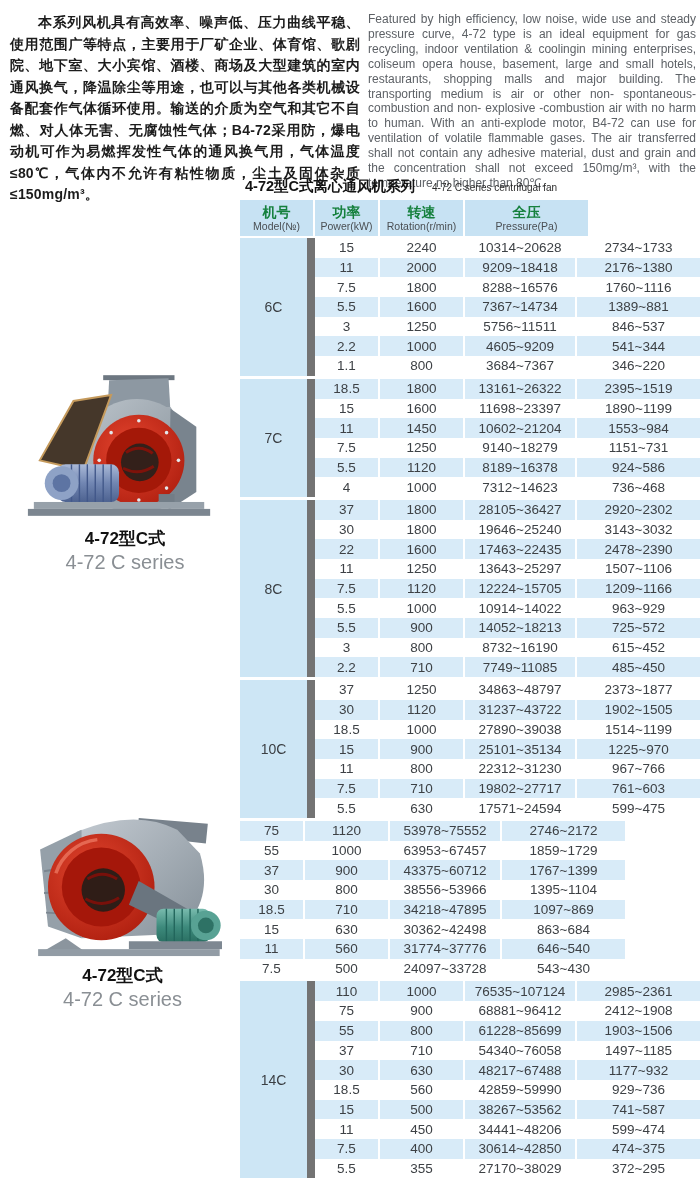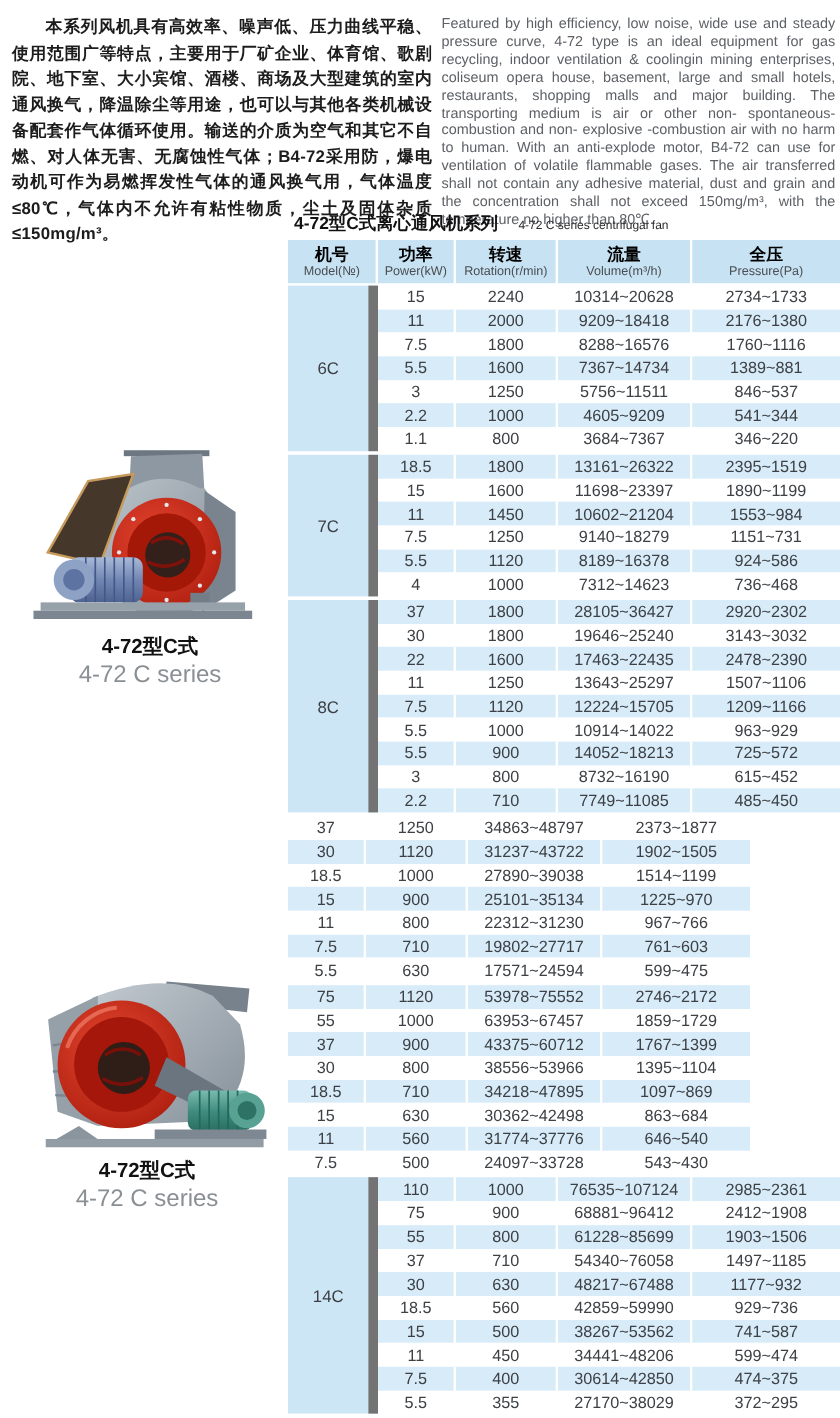--- a/index.html
+++ b/index.html
@@ -32,21 +32,21 @@
   .tt-cn{font-size:14.5px;font-weight:bold;color:#121212;text-align:center;}
   .tt-en{font-size:10px;color:#2a2a2a;}
   
   .spec-table{position:absolute;left:240px;top:200px;width:460px;}
   .thead{display:flex;height:36px;margin-bottom:2px;}
   .th{
     background:#c7e2f3;box-sizing:border-box;border-right:2px solid #fff;
     display:flex;flex-direction:column;justify-content:center;text-align:center;
   }
   .th:last-child{border-right:none;}
-  .th-cn{font-size:14px;font-weight:bold;color:#000000;line-height:16px;}
+  .th-cn{font-size:14px;font-weight:bold;color:#15803d;line-height:16px;}
   .th-en{font-size:10.5px;color:#4a4e52;line-height:13px;}
   .c0{width:75px}.c1{width:65px}.c2{width:85px}.c3{width:112px}.c4{width:123px}
   .group{display:flex;margin-bottom:3px;}
   .group:last-child{margin-bottom:0;}
   .model-cell{
     width:75px;box-sizing:border-box;border-right:8px solid #737373;
     background:#cde6f5;display:flex;align-items:center;justify-content:center;
     font-size:14px;color:#3b3f43;
   }
   .rows{flex:1;}
@@ -172,24 +172,20 @@
         <div class="th-en">Model(№)</div>
       </div>
       <div class="th c1">
         <div class="th-cn">功率</div>
         <div class="th-en">Power(kW)</div>
       </div>
       <div class="th c2">
         <div class="th-cn">转速</div>
         <div class="th-en">Rotation(r/min)</div>
       </div>
-      <div class="th c3">
-        <div class="th-cn">流量</div>
-        <div class="th-en">Volume(m³/h)</div>
-      </div>
       <div class="th c4">
         <div class="th-cn">全压</div>
         <div class="th-en">Pressure(Pa)</div>
       </div>
     </div>
     <div class="tbody">
         <div class="group">
           <div class="model-cell">6C</div>
           <div class="rows">
             <div class="row">
@@ -330,20 +326,21 @@
             </div>
             <div class="row alt">
               <div class="cell w0">2.2</div>
               <div class="cell w1">710</div>
               <div class="cell w2">7749~11085</div>
               <div class="cell w3">485~450</div>
             </div>
           </div>
         </div>
         <div class="group">
+          <div class="model-cell">10C</div>
           <div class="rows">
             <div class="row">
               <div class="cell w0">37</div>
               <div class="cell w1">1250</div>
               <div class="cell w2">34863~48797</div>
               <div class="cell w3">2373~1877</div>
             </div>
             <div class="row alt">
               <div class="cell w0">30</div>
               <div class="cell w1">1120</div>

